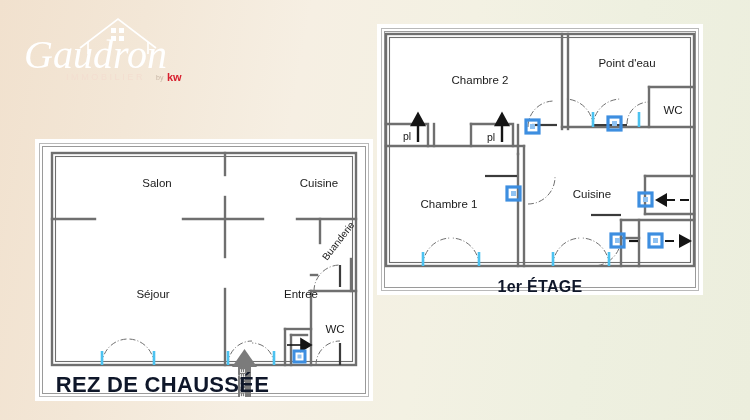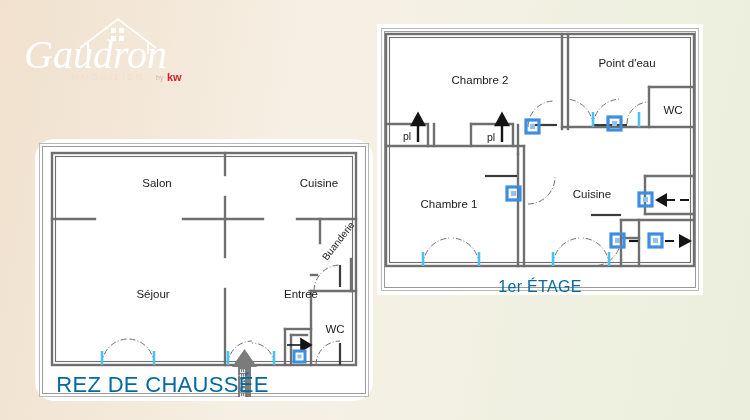--- a/index.html
+++ b/index.html
@@ -19,29 +19,29 @@
   .panel{
     position:absolute;background:#ffffff;
     box-shadow:0 0 0 0 rgba(0,0,0,0);
   }
   .panel .inner-border{
     position:absolute;left:7px;top:7px;right:7px;bottom:7px;
     border:1px solid #9a9a9a;
     box-shadow:0 0 0 2px #ffffff, 0 0 0 3px #b9b9b9;
     box-sizing:border-box;
   }
-  #panel-rdc{left:35px;top:139px;width:338px;height:262px;border-radius:19px;}
+  #panel-rdc{left:35px;top:139px;width:338px;height:262px;}
   #panel-etage{left:377px;top:24px;width:326px;height:271px;}
 
   .plan{position:absolute;inset:0;}
   .plan svg{display:block;width:100%;height:100%;}
 
   .floor-label{
     position:absolute;text-align:center;
-    font-weight:normal;color:#0369a1;letter-spacing:.3px;
+    font-weight:bold;color:#0f172a;letter-spacing:.3px;
   }
   #label-rdc{left:35px;top:372px;width:255px;font-size:22px;}
   #label-etage{left:420px;top:278px;width:240px;font-size:16px;}
 
   .roomlbl{font-family:"Liberation Sans",sans-serif;fill:#1a1a1a;}
 </style>
 </head>
 <body>
 
 <div class="stage">

